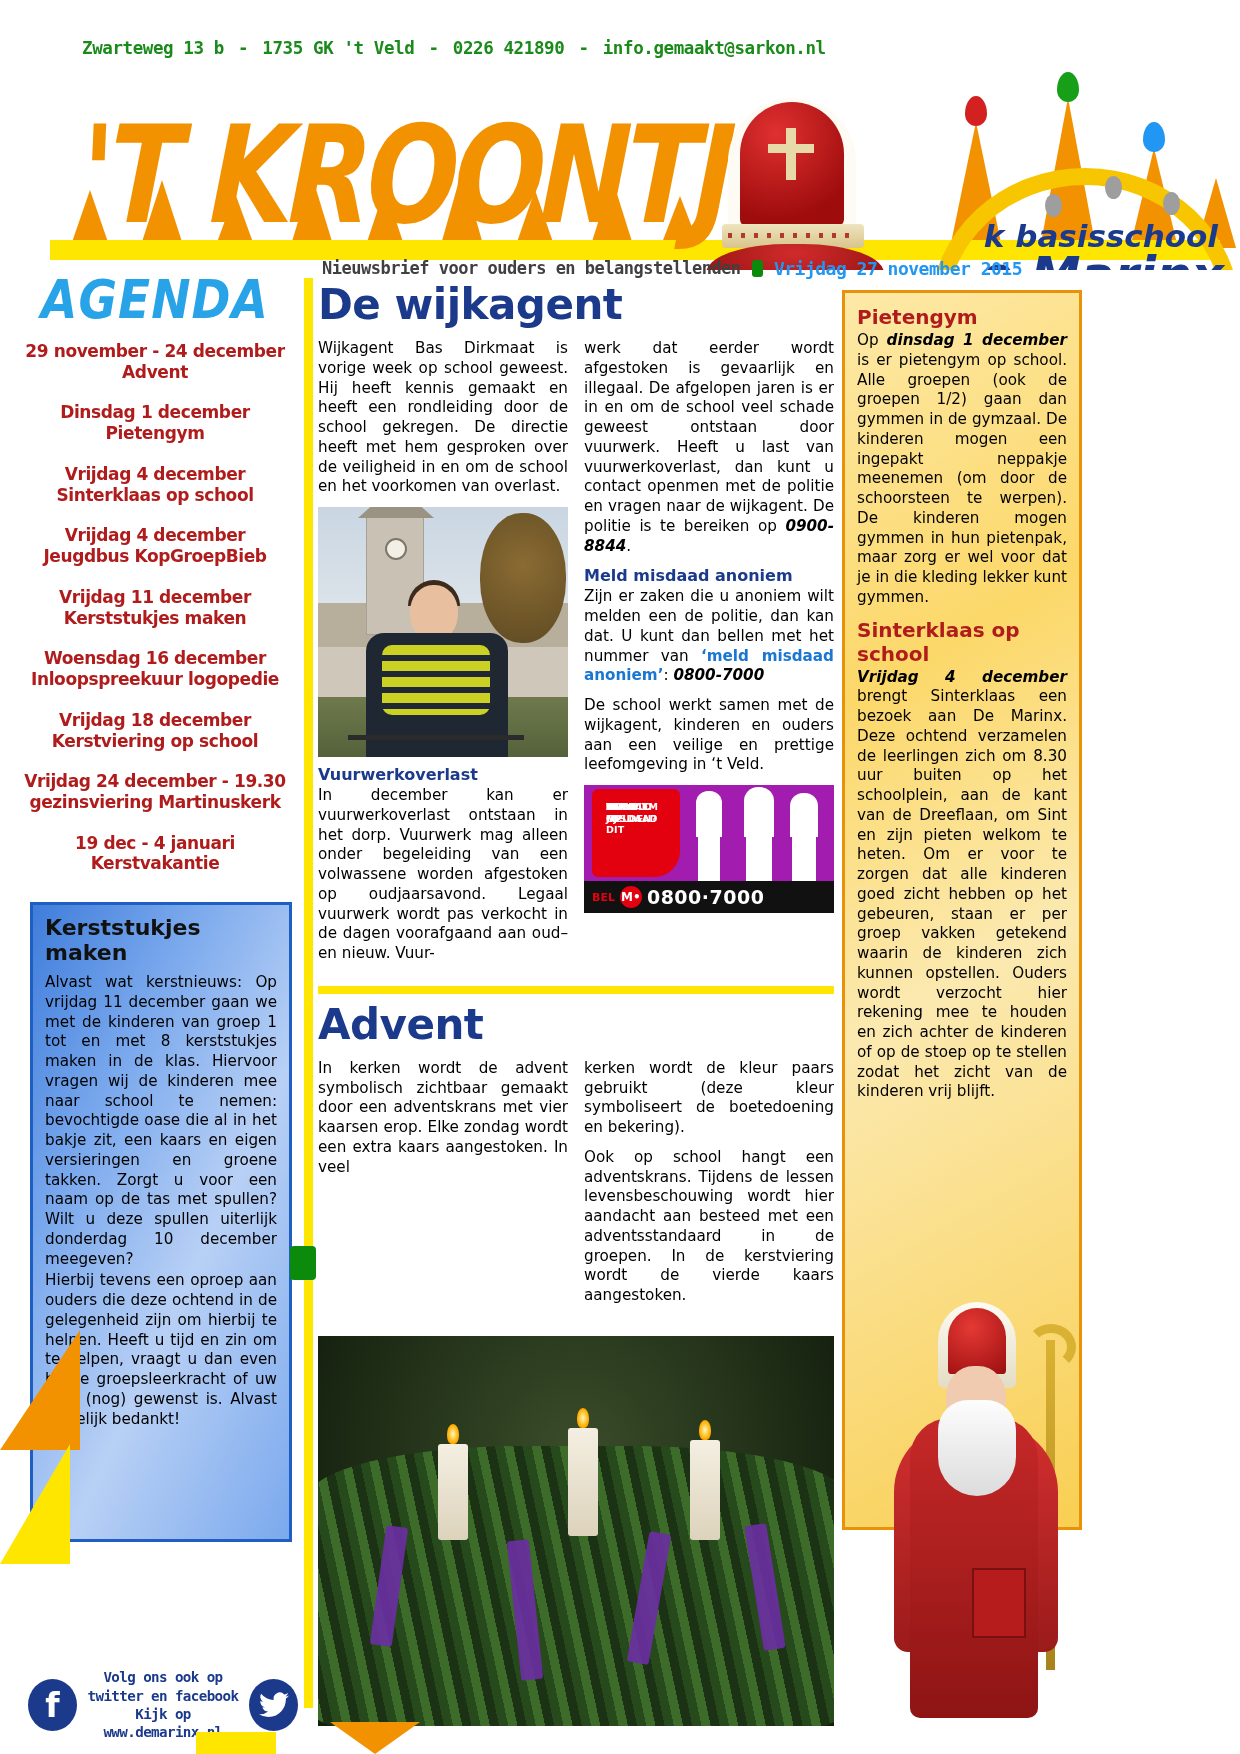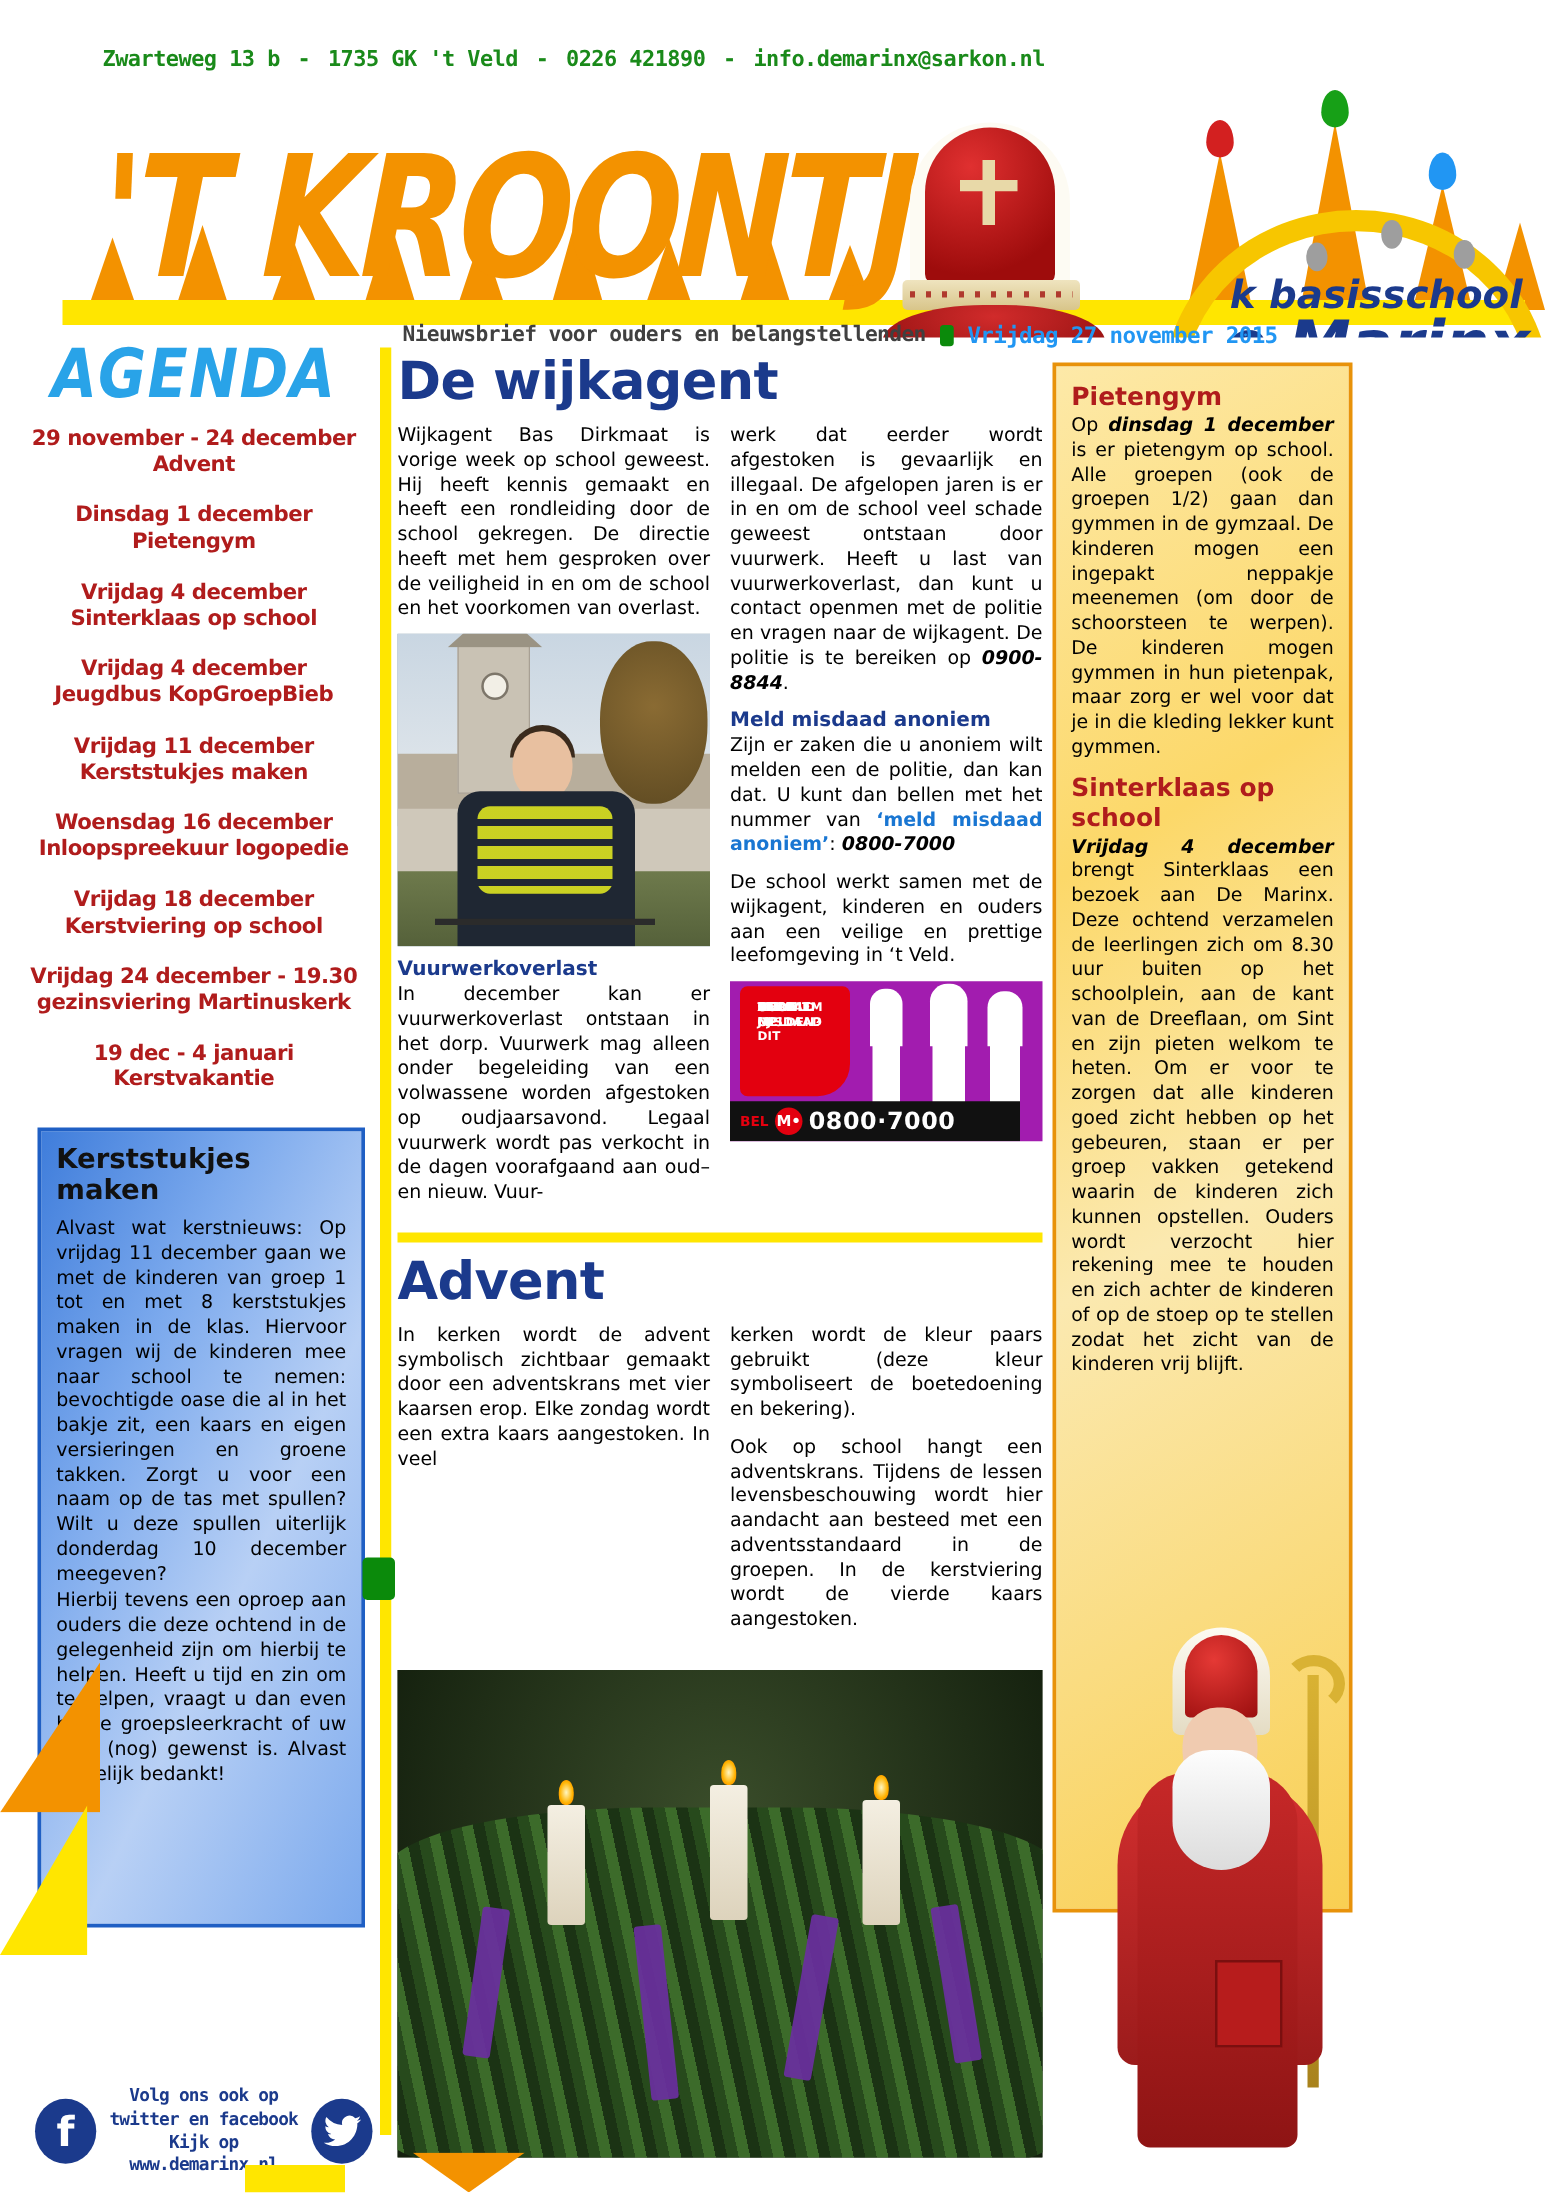--- a/index.html
+++ b/index.html
@@ -221,21 +221,21 @@
   .ad-mm {
     width: 250px; height: 128px; position: relative; overflow: hidden;
     background: #a21caf; margin-top: 6px;
   }
   .mm-red { position:absolute; left:8px; top:4px; width:88px; height:88px; background:#e3000f; border-radius:6px 6px 26px 6px;}
   .mm-red span {
     position:absolute; left:7px; top:6px; color:#fff; font-size:9.5px; font-weight:bold;
     line-height:1.22; letter-spacing:.2px; font-family:"DejaVu Sans", sans-serif;
   }
   .mm-fig { position:absolute; background:#fff;}
-  .mm-bottom { position:absolute; left:0; bottom:0; width:232px; height:32px; background:#111; display:flex; align-items:center; gap:5px; padding-left:8px;}
+  .mm-bottom { position:absolute; left:0; bottom:0; width:250px; height:32px; background:#111; display:flex; align-items:center; gap:5px; padding-left:8px;}
   .mm-bel { color:#e3000f; font-size:11px; font-weight:bold;}
   .mm-badge { width:22px; height:22px; border-radius:50%; background:#e3000f; color:#fff; font-size:12px; font-weight:bold; display:flex; align-items:center; justify-content:center;}
   .mm-num { color:#fff; font-size:19px; font-weight:bold; letter-spacing:.5px; font-family:"DejaVu Sans", sans-serif;}
 
   .hr-yellow { width: 516px; height: 8px; background: #ffe600; margin: 12px 0 6px 0; }
 
   
   .photo-advent {
     position:absolute; left:318px; top:1336px; width:516px; height:390px; overflow:hidden;
     background:#1d2a14;
@@ -284,21 +284,21 @@
 </head>
 <body>
 
 <div class="contact-bar">
   <span>Zwarteweg 13 b</span>
   <span class="contact-sep">-</span>
   <span>1735 GK  't Veld</span>
   <span class="contact-sep">-</span>
   <span>0226 421890</span>
   <span class="contact-sep">-</span>
-  <span>info.demarinx@sarkon.nl</span>
+  <span>info.gemaakt@sarkon.nl</span>
 </div>
 
 <div class="masthead">
   <div class="crown-row" id="crownRow">
       <div class="spike" style="left: 70px; border-left-width: 20px; border-right-width: 20px; border-bottom-width: 58px;"></div>
       <div class="spike" style="left: 140px; border-left-width: 22px; border-right-width: 22px; border-bottom-width: 68px;"></div>
       <div class="spike" style="left: 215px; border-left-width: 20px; border-right-width: 20px; border-bottom-width: 55px;"></div>
       <div class="spike" style="left: 290px; border-left-width: 22px; border-right-width: 22px; border-bottom-width: 72px;"></div>
       <div class="spike" style="left: 365px; border-left-width: 20px; border-right-width: 20px; border-bottom-width: 60px;"></div>
       <div class="spike" style="left: 440px; border-left-width: 22px; border-right-width: 22px; border-bottom-width: 78px;"></div>

